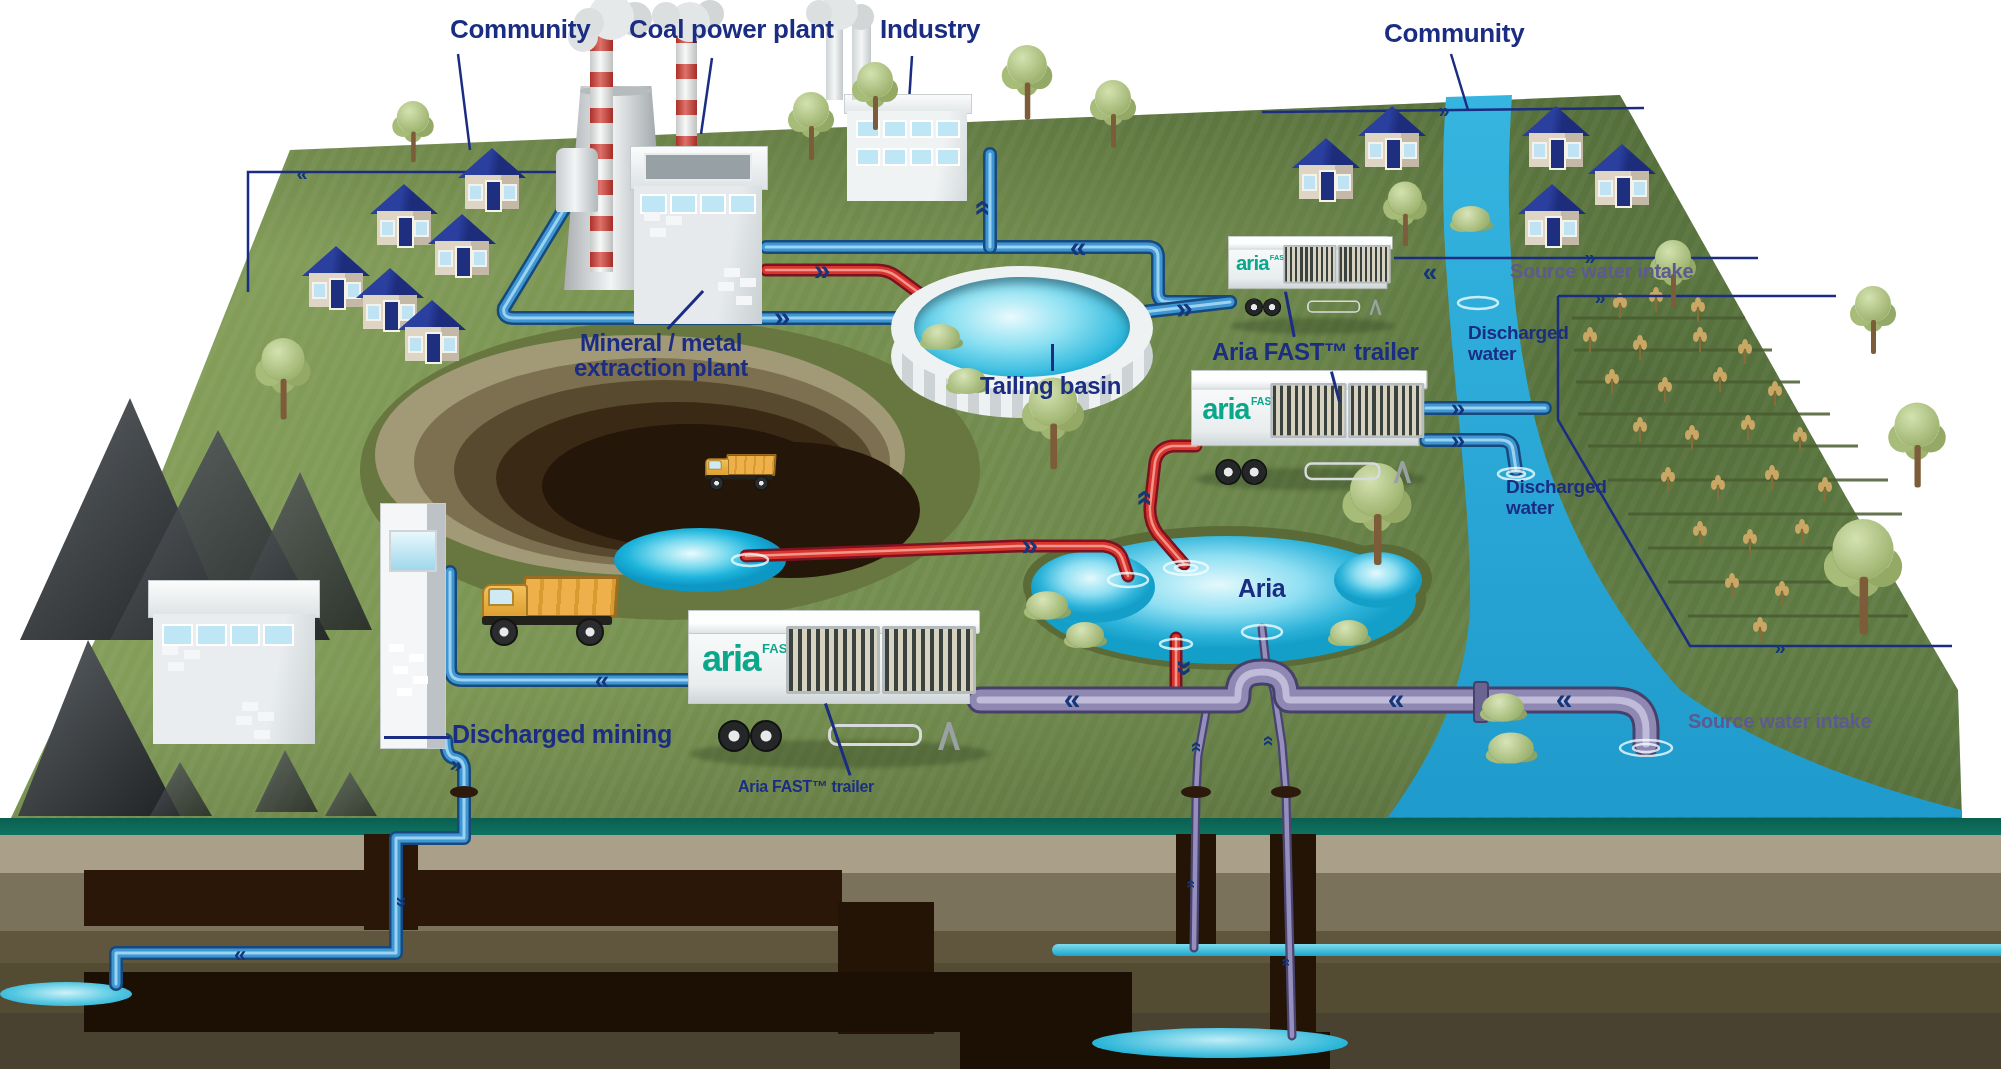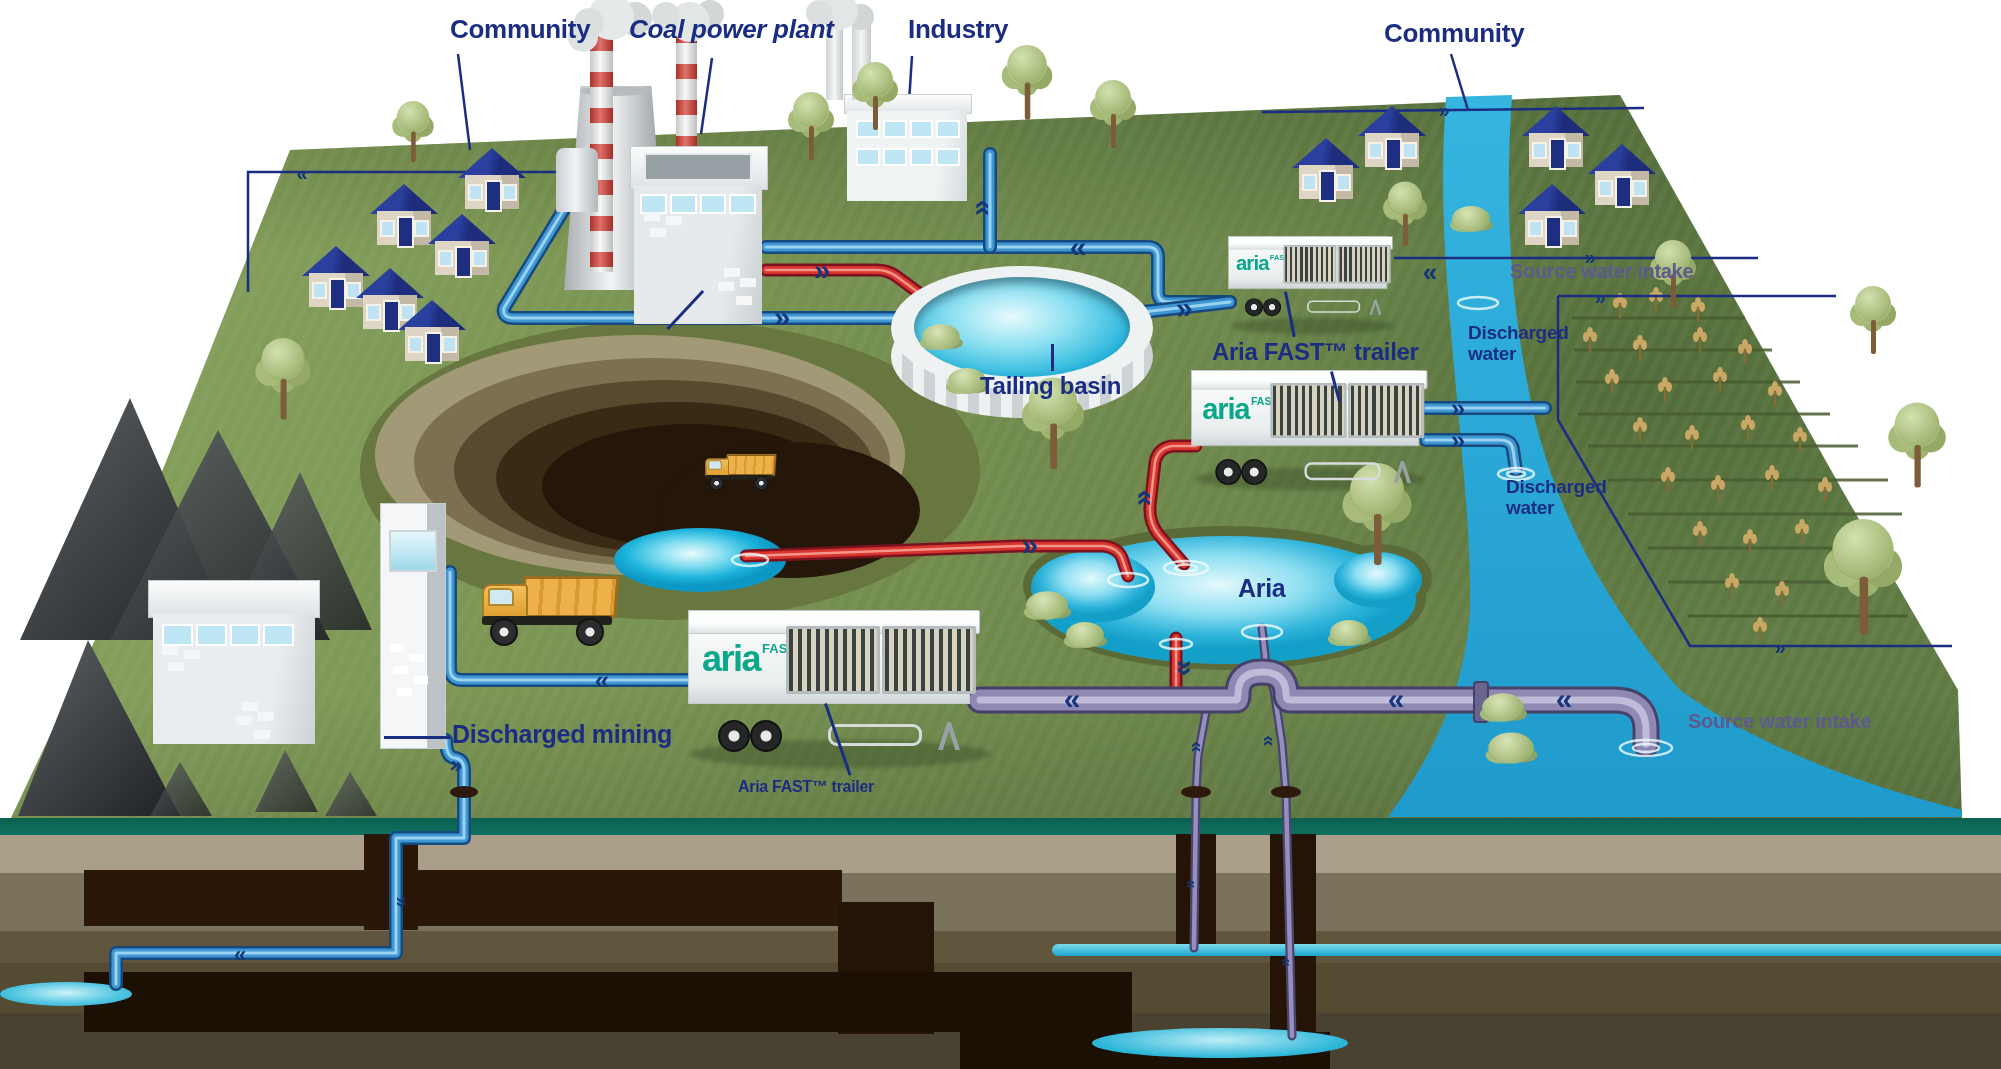--- a/index.html
+++ b/index.html
@@ -647,23 +647,26 @@
   </div>
 
   <i class="ptr" style="left:702px;top:290px;height:52px;transform:rotate(43deg);"></i>
   <i class="ptr" style="left:1051px;top:344px;height:27px;"></i>
   <i class="ptr" style="left:1284px;top:292px;height:46px;transform:rotate(-11deg);"></i>
   <i class="ptr" style="left:1330px;top:372px;height:31px;transform:rotate(-15deg);"></i>
   <i class="ptr" style="left:824px;top:704px;height:76px;transform:rotate(-19deg);"></i>
   <i class="ptr" style="left:384px;top:736px;width:66px;height:2.5px;"></i>
 
   <div class="lbl" style="left:450px;top:14px;font-size:26px;">Community</div>
-  <div class="lbl" style="left:629px;top:14px;font-size:26px;font-style:italic;">Coal power plant</div>
-  <div class="lbl" style="left:908px;top:14px;font-size:26px;">Industry</div>
+  <div class="lbl" style="left:629px;top:14px;font-size:26px;">Coal power plant</div>
+  <div class="lbl" style="left:880px;top:14px;font-size:26px;">Industry</div>
   <div class="lbl" style="left:1384px;top:18px;font-size:26px;">Community</div>
+  <div class="lbl two" style="left:556px;top:330px;width:210px;text-align:center;font-size:24px;line-height:25px;">
+    <span>Mineral / metal</span><br><span>extraction plant</span>
+  </div>
   <div class="lbl" style="left:980px;top:372px;font-size:24px;">Tailing basin</div>
   <div class="lbl" style="left:1212px;top:338px;font-size:24px;">Aria FAST™ trailer</div>
   <div class="lbl purple" style="left:1510px;top:260px;font-size:20px;">Source water intake</div>
   <div class="lbl two" style="left:1468px;top:322px;width:110px;font-size:19px;line-height:21px;">Discharged water</div>
   <div class="lbl two" style="left:1506px;top:476px;width:110px;font-size:19px;line-height:21px;">Discharged water</div>
   <div class="lbl" style="left:1238px;top:574px;font-size:25px;">Aria</div>
   <div class="lbl" style="left:452px;top:720px;font-size:25px;">Discharged mining</div>
   <div class="lbl" style="left:738px;top:778px;font-size:16px;">Aria FAST™ trailer</div>
   <div class="lbl purple" style="left:1688px;top:710px;font-size:20px;">Source water intake</div>
 

